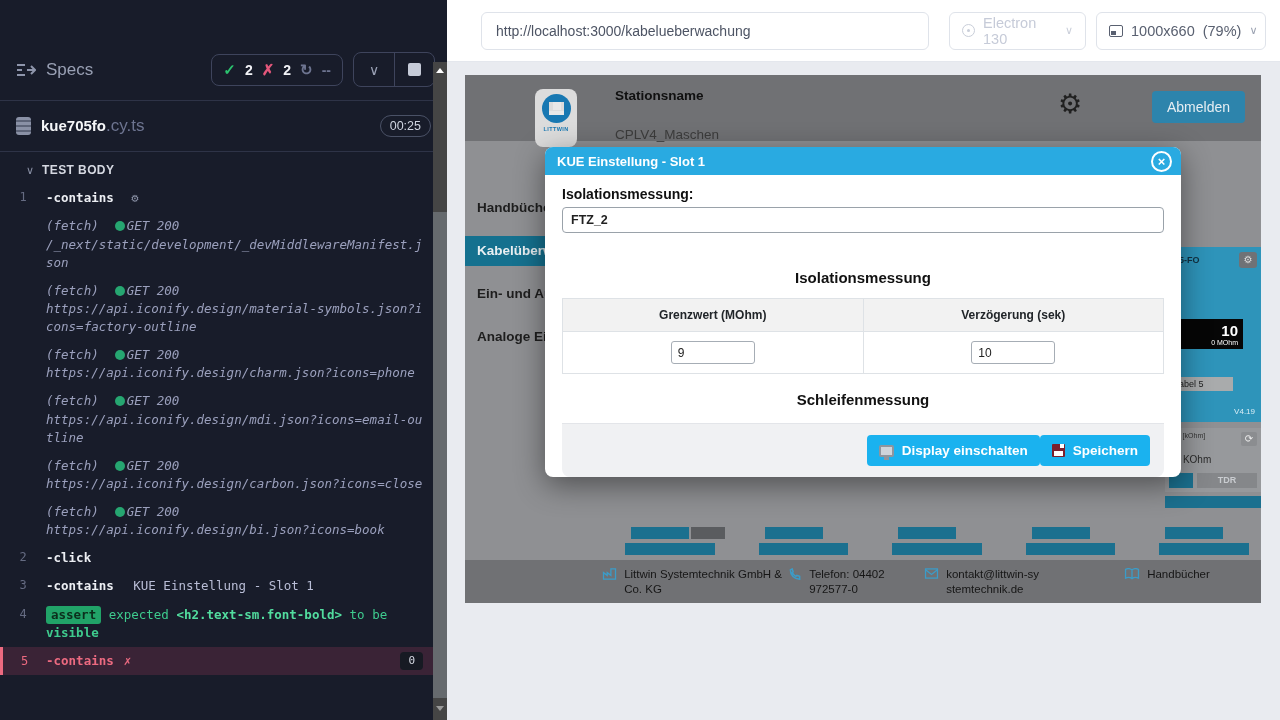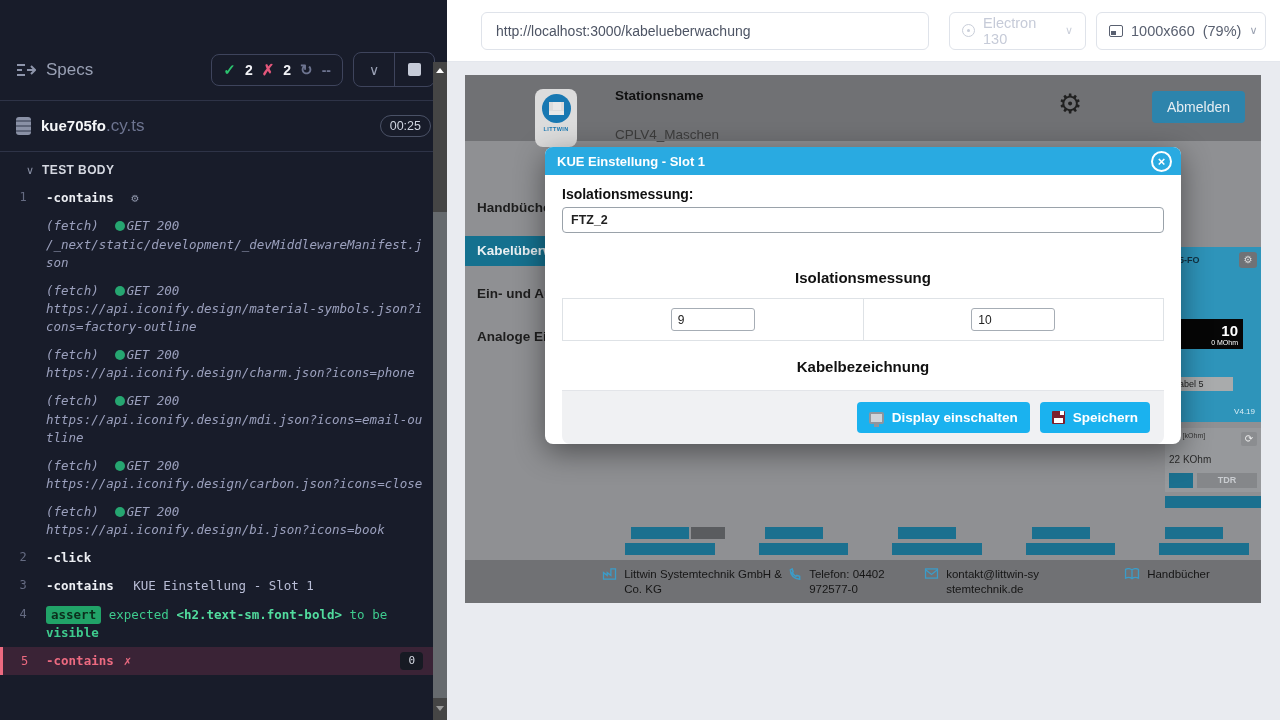--- a/index.html
+++ b/index.html
@@ -142,21 +142,21 @@
   .m-body { padding:11px 17px 0; }
   .m-label { font-size:14px; font-weight:bold; color:#111; }
   .m-input { display:block; width:100%; height:26px; margin-top:5px; border:1px solid #9aa2aa; border-radius:4px; padding:0 8px; font-size:12.5px; font-weight:600; color:#222; font-family:inherit; }
   .m-sect { text-align:center; font-weight:bold; font-size:15px; color:#111; }
   .sect1 { margin-top:36px; }
   .sect2 { margin-top:17px; }
   .m-table { width:100%; border-collapse:collapse; margin-top:12px; font-size:12px; }
   .m-table th { width:50%; background:#f2f2f2; border:1px solid #dee2e6; padding:9px 4px; font-weight:bold; color:#212529; text-align:center; }
   .m-table td { border:1px solid #dee2e6; padding:9px 4px; text-align:center; }
   .cell-input { width:84px; height:23px; border:1px solid #a6adb5; border-radius:3px; padding:0 6px; font-size:12px; color:#222; font-family:inherit; }
-  .m-foot { margin-top:15px; background:#f0f1f3; border-top:1px solid #e3e5e9; border-radius:0 0 8px 8px; padding:11px 14px; display:flex; justify-content:flex-end; gap:10px; }
+  .m-foot { margin-top:15px; background:#f0f1f3; border-top:1px solid #e3e5e9; border-radius:0 0 8px 8px; padding:11px 14px; display:flex; justify-content:flex-end; }
   .cy-btn { display:flex; align-items:center; gap:8px; background:#1ab2ef; border:none; border-radius:4px; color:#fff; font-weight:bold; font-size:13.5px; padding:0 12px; height:31px; font-family:inherit; cursor:pointer; }
   .ic-monitor { width:15px; height:12px; background:#cfd4da; border:2px solid #8f959d; border-radius:2px; position:relative; }
   .ic-monitor::after { content:""; position:absolute; left:3px; bottom:-5px; width:5px; height:3px; background:#8f959d; }
   .ic-floppy { width:13px; height:13px; background:#7c1f2d; border-radius:1px; position:relative; }
   .ic-floppy::before { content:""; position:absolute; top:0; right:1px; width:4px; height:4px; background:#fff; }
   .ic-floppy::after { content:""; position:absolute; left:2px; bottom:1px; width:9px; height:5px; background:#fff; }
 </style>
 </head>
 <body>
 
@@ -452,28 +452,32 @@
       <span class="m-title">KUE Einstellung - Slot 1</span>
       <span class="m-close">×</span>
     </div>
     <div class="m-body">
       <div class="m-label">Isolationsmessung:</div>
       <input class="m-input" value="FTZ_2" style="">
 
       <div class="m-sect sect1">Isolationsmessung</div>
       <table class="m-table">
         <tbody>
+            <tr>
+          <th>Grenzwert (MOhm)</th>
+          <th>Verzögerung (sek)</th>
+        </tr>
         <tr>
           <td><input class="cell-input" value="9" style=""></td>
           <td><input class="cell-input" value="10" style=""></td>
         </tr>
       </tbody>
         </table>
 
-      <div class="m-sect sect2">Kabelbezeichnung</div>
+      <div class="m-sect sect2">Schleifenmessung</div>
 
       <div class="m-foot">
         <button class="cy-btn">
           <span class="ic-monitor"></span>
           <span>Display einschalten</span>
         </button>
         <button class="cy-btn">
           <span class="ic-floppy"></span>
           <span>Speichern</span>
         </button>

